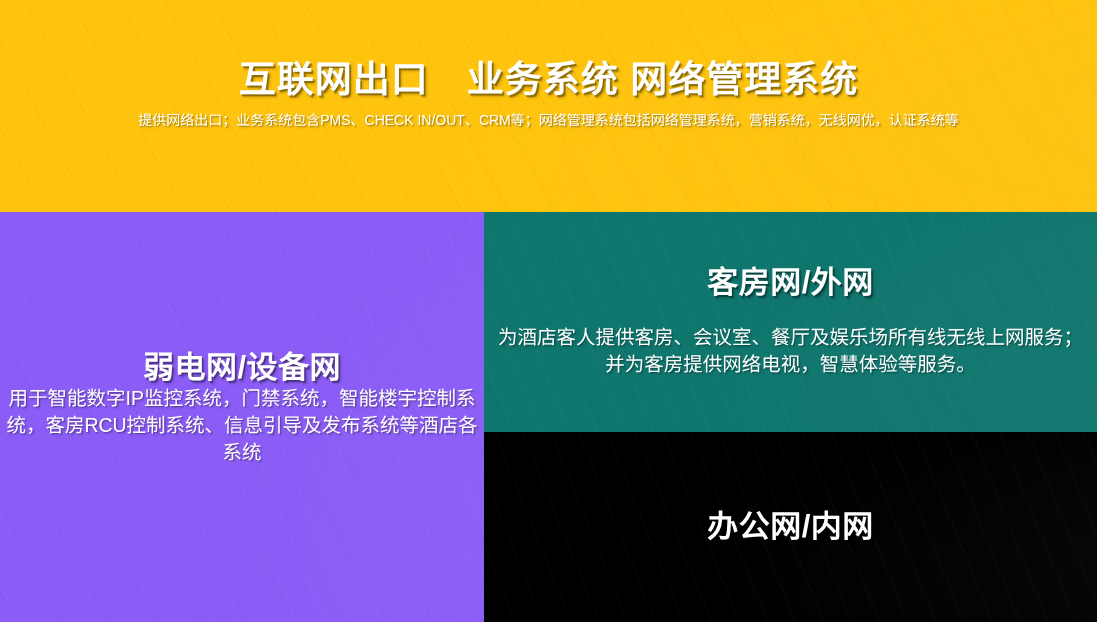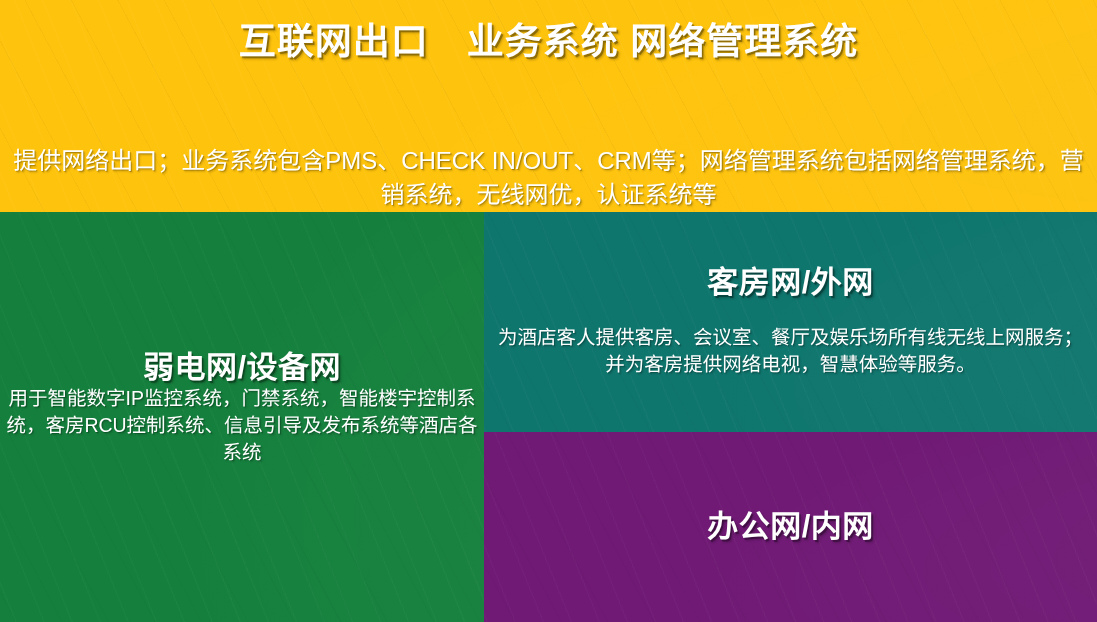--- a/index.html
+++ b/index.html
@@ -59,43 +59,43 @@
     opacity: .9;
   }
 
   .panel > * { position: relative; z-index: 2; }
 
   
   #panel-internet {
     left: 0;   top: 0;
     width: 1097px; height: 212px;
     background: #fec30d;
-    justify-content: space-between;
-    padding-top: 22px;
+    justify-content: flex-start;
+    padding-top: 60px;
   }
 
   #panel-weakcurrent {
     left: 0;   top: 212px;
     width: 484px; height: 410px;
-    background: #15803d;
+    background: #8b5cf6;
     justify-content: center;
     padding: 0 4px 18px 4px;
   }
 
   #panel-guest {
     left: 484px; top: 212px;
     width: 613px; height: 220px;
     background: #0f766e;
     padding: 0 6px;
   }
 
   #panel-office {
     left: 484px; top: 432px;
     width: 613px; height: 190px;
-    background: #701a75;
+    background: #000000;
     padding: 0 6px;
   }
 
   
   .panel-title {
     margin: 0;
     color: #ffffff;
     font-weight: bold;
     letter-spacing: .5px;
     text-align: center;
@@ -114,23 +114,24 @@
        1.1px 1.1px 0 rgba(0,0,0,0.22),
        1.8px 1.8px 2px rgba(0,0,0,0.18);
   }
 
   
   #panel-internet .panel-title {
     font-size: 37px;
     letter-spacing: 1px;
   }
   #panel-internet .panel-body {
-    font-size: 24px;
+    font-size: 14px;
     line-height: 1.42;
     width: 1085px;
+    margin-top: 10px;
   }
 
   
   #panel-weakcurrent .panel-title {
     font-size: 31px;
   }
   #panel-weakcurrent .panel-body {
     font-size: 19.5px;
     line-height: 1.38;
     width: 478px;

